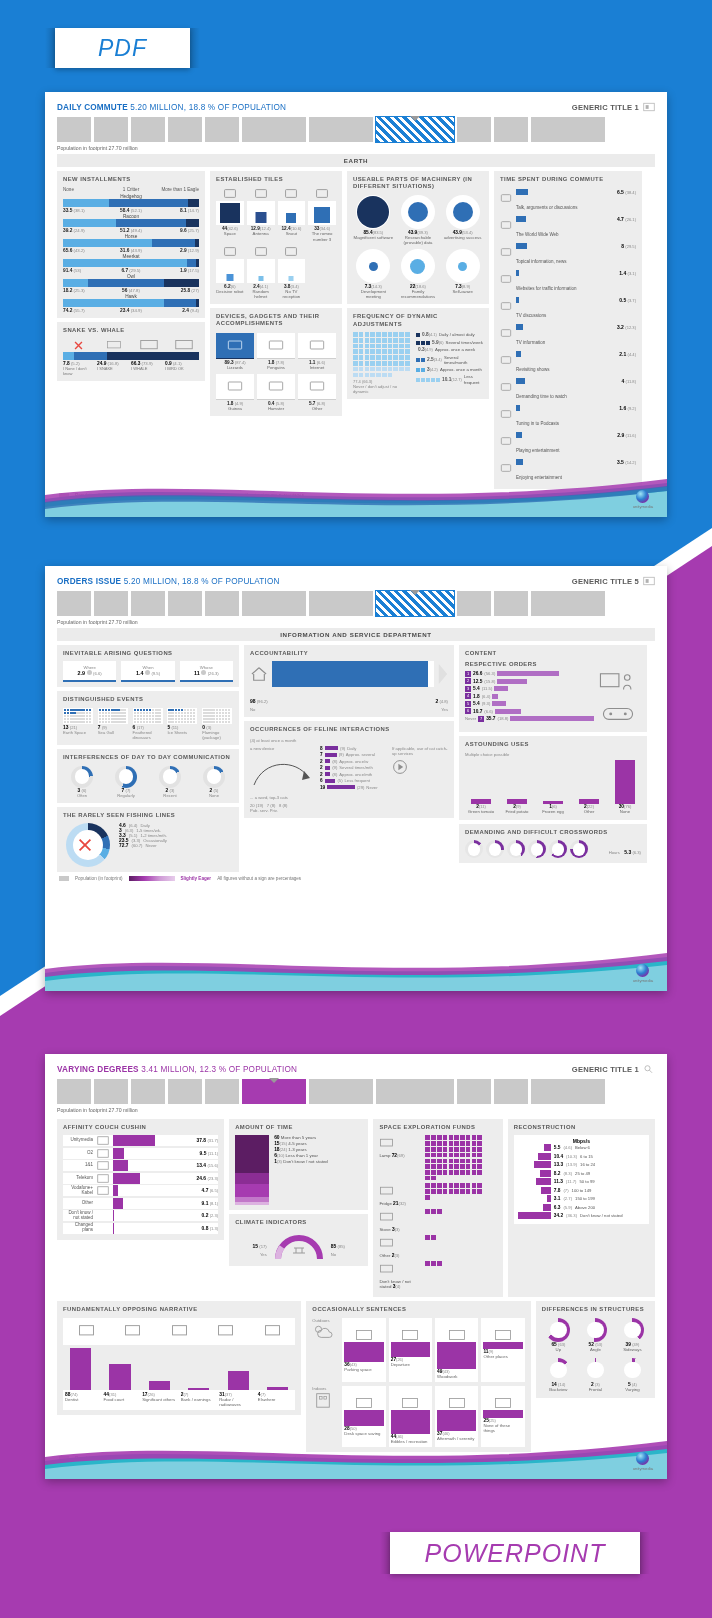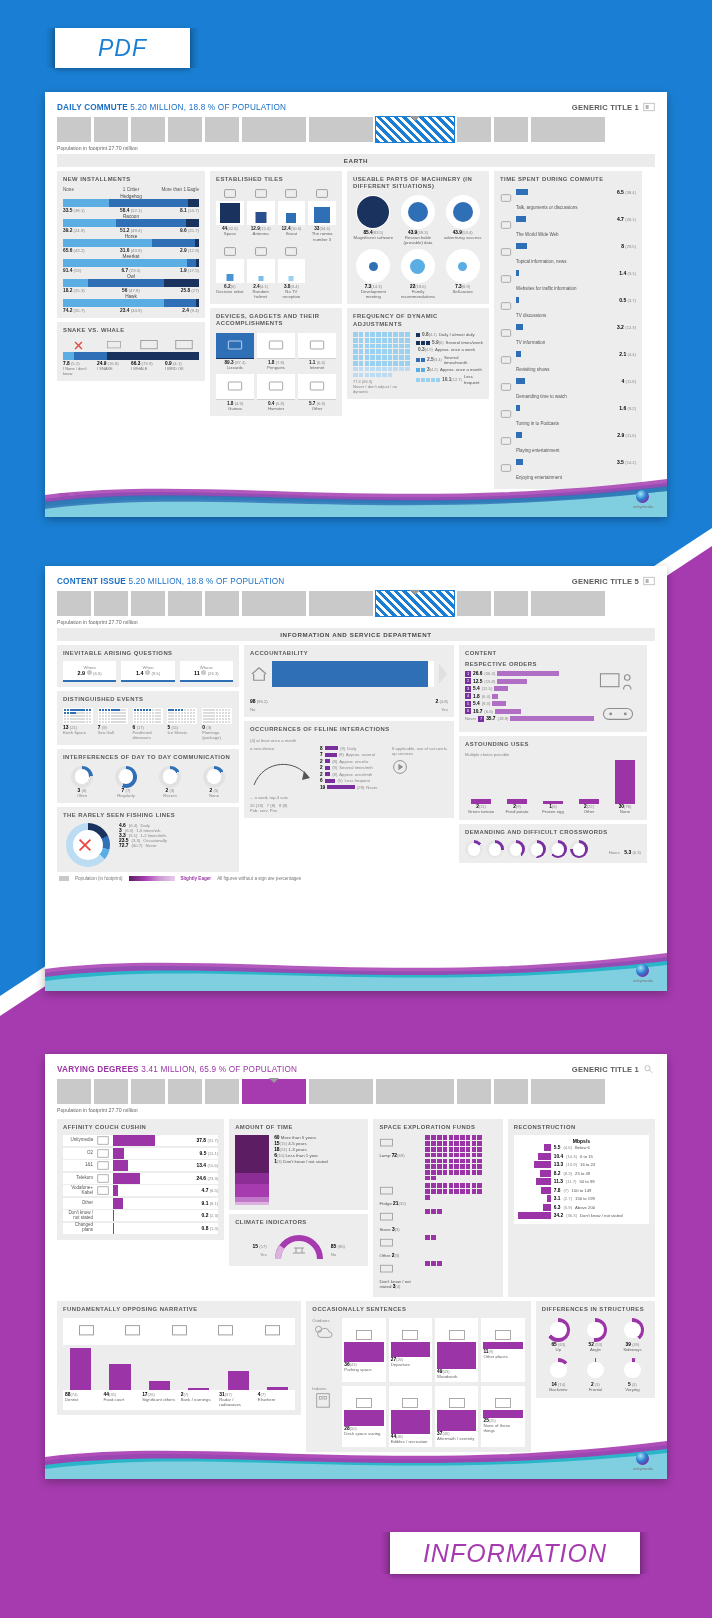--- a/index.html
+++ b/index.html
@@ -231,21 +231,21 @@
 <body>
 
 <div id="bg-blue"></div>
 <div id="bg-purple"></div>
 <div id="bg-white-diag"></div>
 
 <div class="tag-banner" id="tag-pdf">
   <span>PDF</span>
 </div>
 <div class="tag-banner" id="tag-ppt">
-  <span>INFORMATION</span>
+  <span>POWERPOINT</span>
 </div>
 
 <div class="sheet theme-blue" id="sheet-1">
   <div class="sheet-inner">
     <div class="sheet-head">
       <div>
         <span class="head-title-strong">DAILY COMMUTE</span>
         <span class="head-title-rest">5.20 MILLION, 18.8 % OF POPULATION</span>
       </div>
       <div class="head-right">
@@ -846,21 +846,21 @@
   <div class="brand">
     <div class="brand-orb"></div>
     <div class="brand-txt">unitymedia</div>
   </div>
 </div>
 
 <div class="sheet theme-blue" id="sheet-2">
   <div class="sheet-inner">
     <div class="sheet-head">
       <div>
-        <span class="head-title-strong">CONTENT ISSUE</span>
+        <span class="head-title-strong">ORDERS ISSUE</span>
         <span class="head-title-rest">5.20 MILLION, 18.8 % OF POPULATION</span>
       </div>
       <div class="head-right">
         <span>GENERIC TITLE  5</span>
         <svg class="head-icon" viewBox="0 0 16 12">
           <rect x="1" y="1" width="14" height="10" fill="none" stroke="#888" stroke-width="1"></rect>
           <rect x="3.5" y="3.5" width="4" height="5" fill="#888"></rect>
         </svg>
       </div>
     </div>
@@ -1504,21 +1504,21 @@
     <div class="brand-orb"></div>
     <div class="brand-txt">unitymedia</div>
   </div>
 </div>
 
 <div class="sheet theme-purple" id="sheet-3">
   <div class="sheet-inner">
     <div class="sheet-head">
       <div>
         <span class="head-title-strong">VARYING DEGREES</span>
-        <span class="head-title-rest">3.41 MILLION, 65.9 % OF POPULATION</span>
+        <span class="head-title-rest">3.41 MILLION, 12.3 % OF POPULATION</span>
       </div>
       <div class="head-right">
         <span>GENERIC TITLE 1</span>
         <svg class="head-icon" viewBox="0 0 16 12">
           <circle cx="6" cy="5" r="3.4" fill="none" stroke="#888" stroke-width="1.1"></circle>
           <path d="M8.5 7.5 L12 11" stroke="#888" stroke-width="1.1"></path>
         </svg>
       </div>
     </div>
     <div class="nav-strip" id="nav3">

